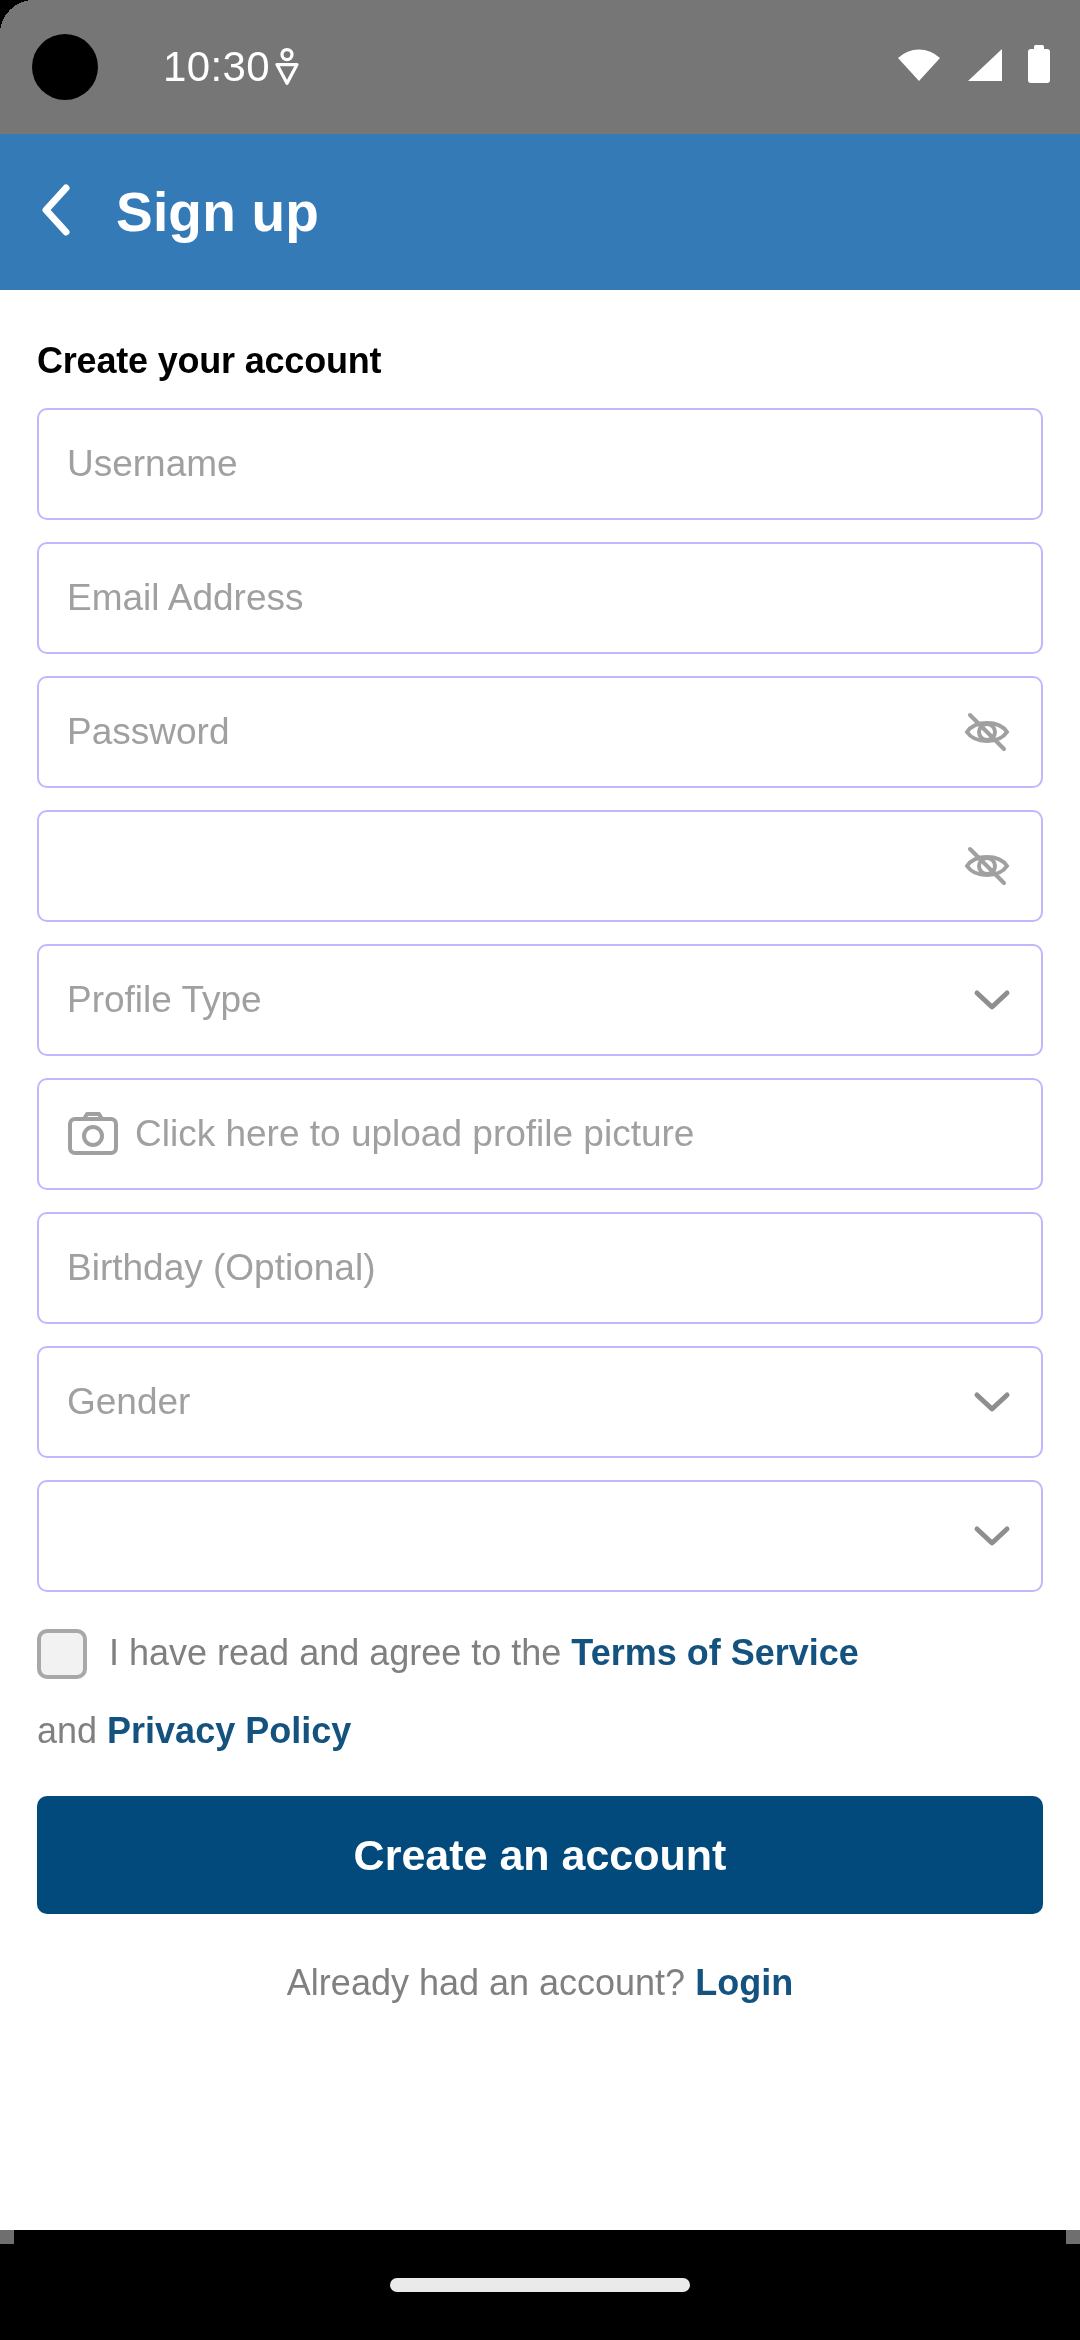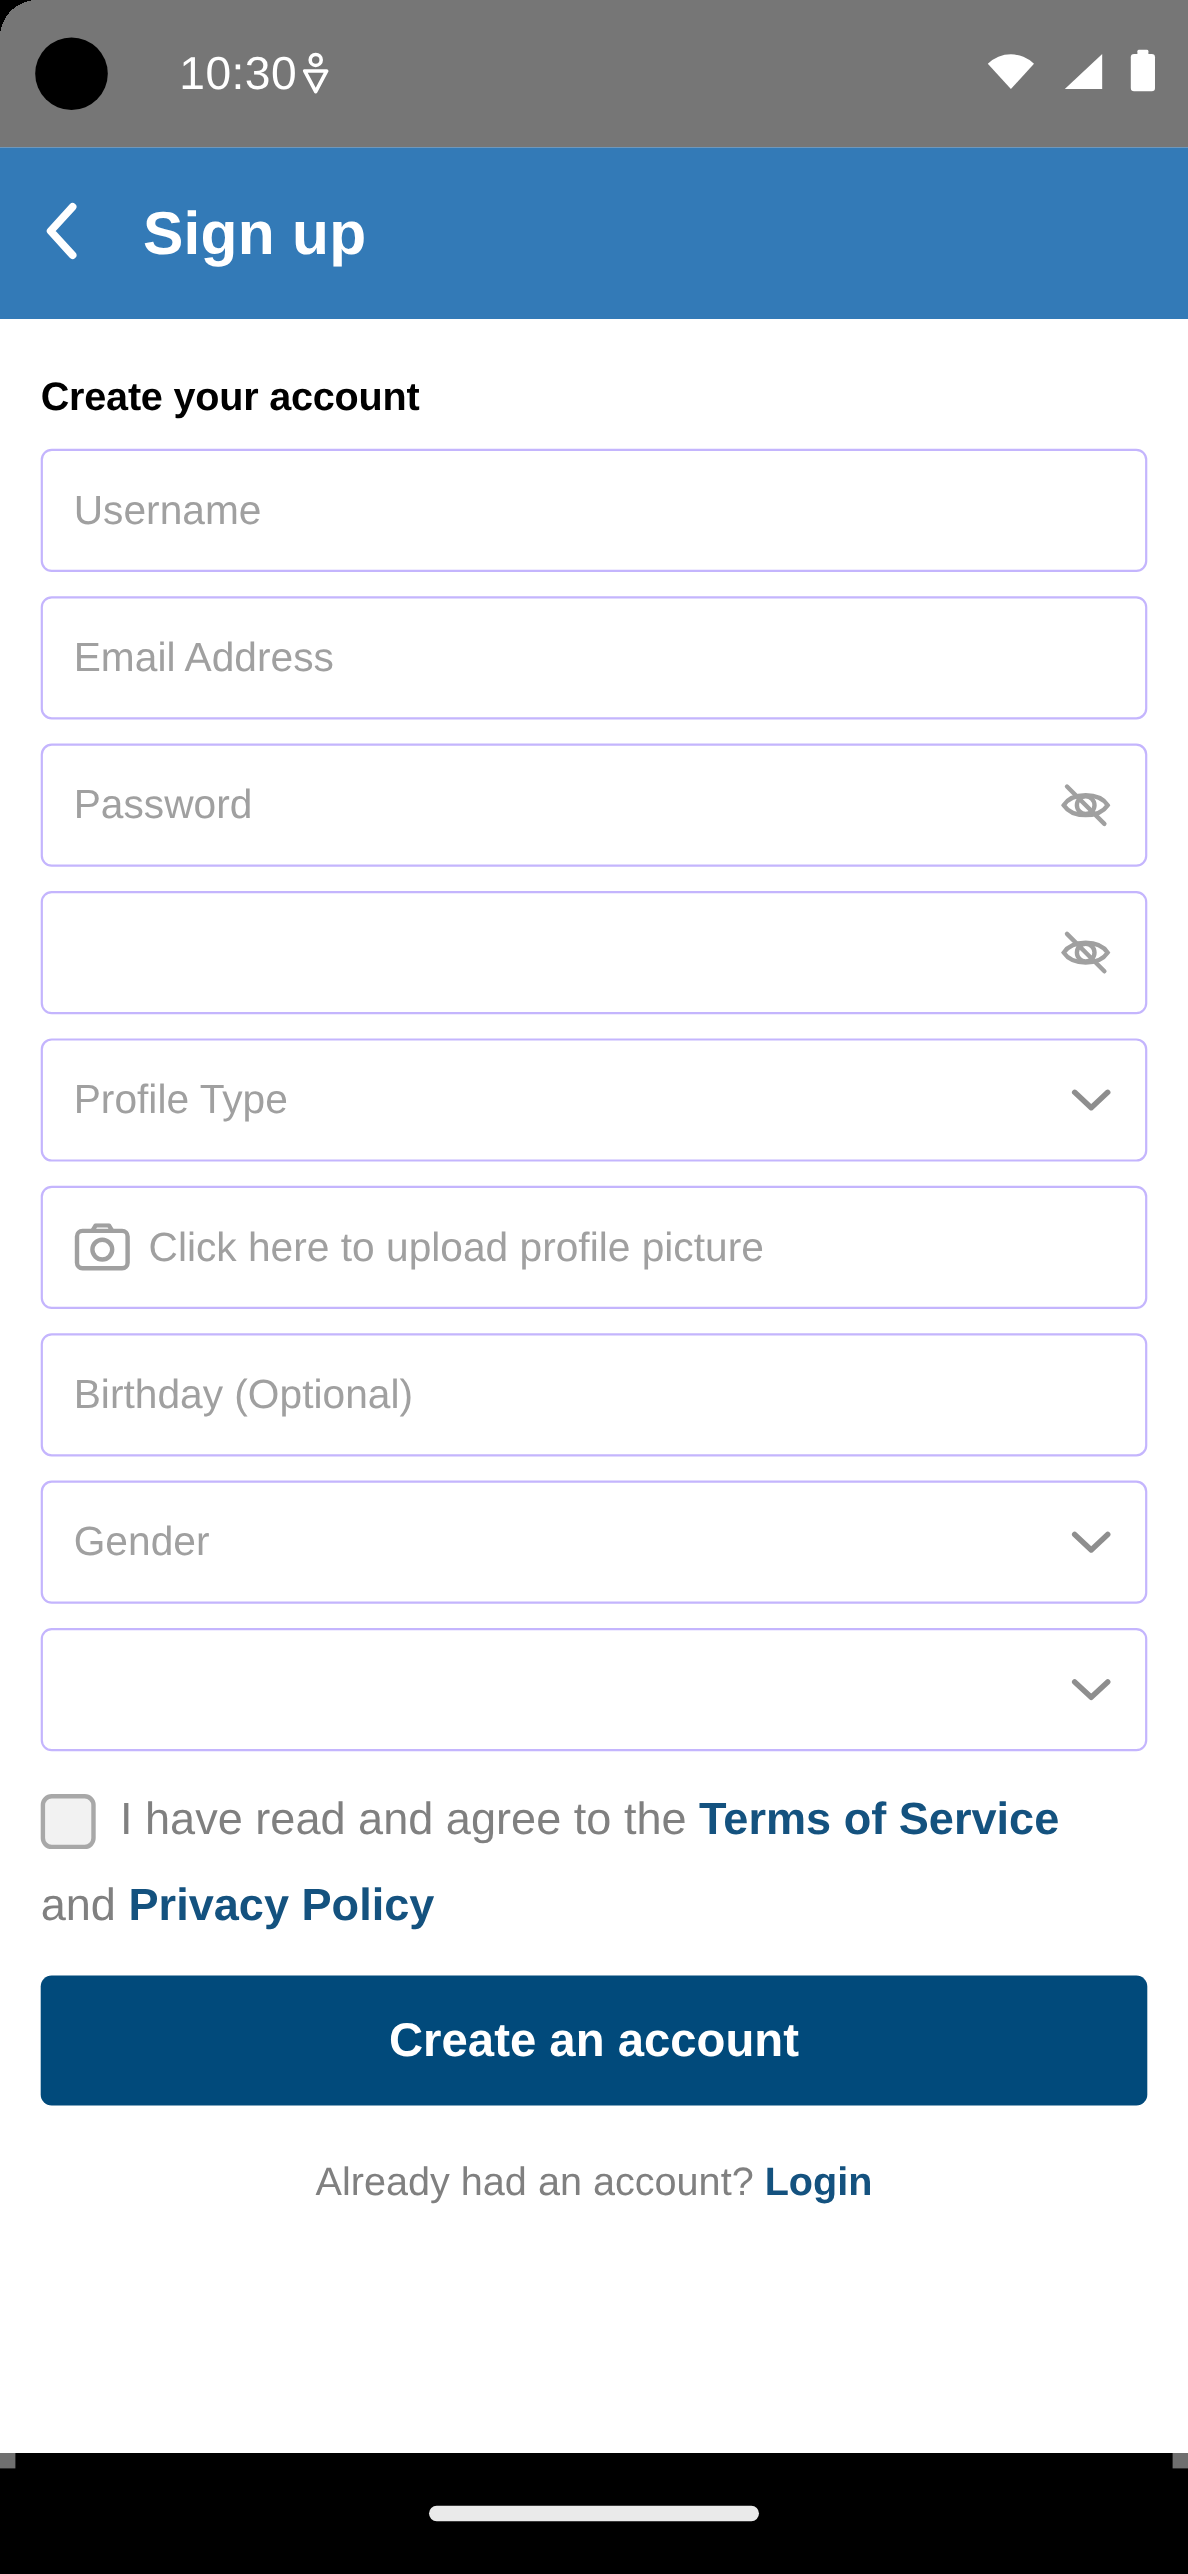--- a/index.html
+++ b/index.html
@@ -48,21 +48,21 @@
     background:#337ab7;
     display:flex; align-items:center;
   }
   .back-btn {
     width:116px; height:156px;
     display:flex; align-items:center; justify-content:center;
     cursor:pointer;
   }
   .appbar-title {
     color:#ffffff; font-size:55px; font-weight:bold;
-    letter-spacing:0.2px; margin-left:14px;
+    letter-spacing:0.2px; margin-left:0;
   }
 
   
   .content {
     position:absolute; top:290px; left:0; width:1080px;
     padding:0 37px;
   }
   .section-title {
     font-size:36px; font-weight:bold; color:#000;
     margin-top:50px; margin-bottom:26px;
@@ -93,21 +93,21 @@
     display:flex; align-items:center;
     margin-right:16px;
   }
 
   
   .terms-wrap {
     margin-top:22px;
     margin-bottom:6px;
   }
   .terms-line {
-    font-size:41px; color:#808080; line-height:78px;
+    font-size:36px; color:#808080; line-height:78px;
   }
   .checkbox {
     display:inline-block; vertical-align:-14px;
     width:50px; height:50px;
     border:4px solid #a8a8a8;
     border-radius:10px;
     background:#f2f2f2;
     margin-right:22px;
     cursor:pointer;
   }

